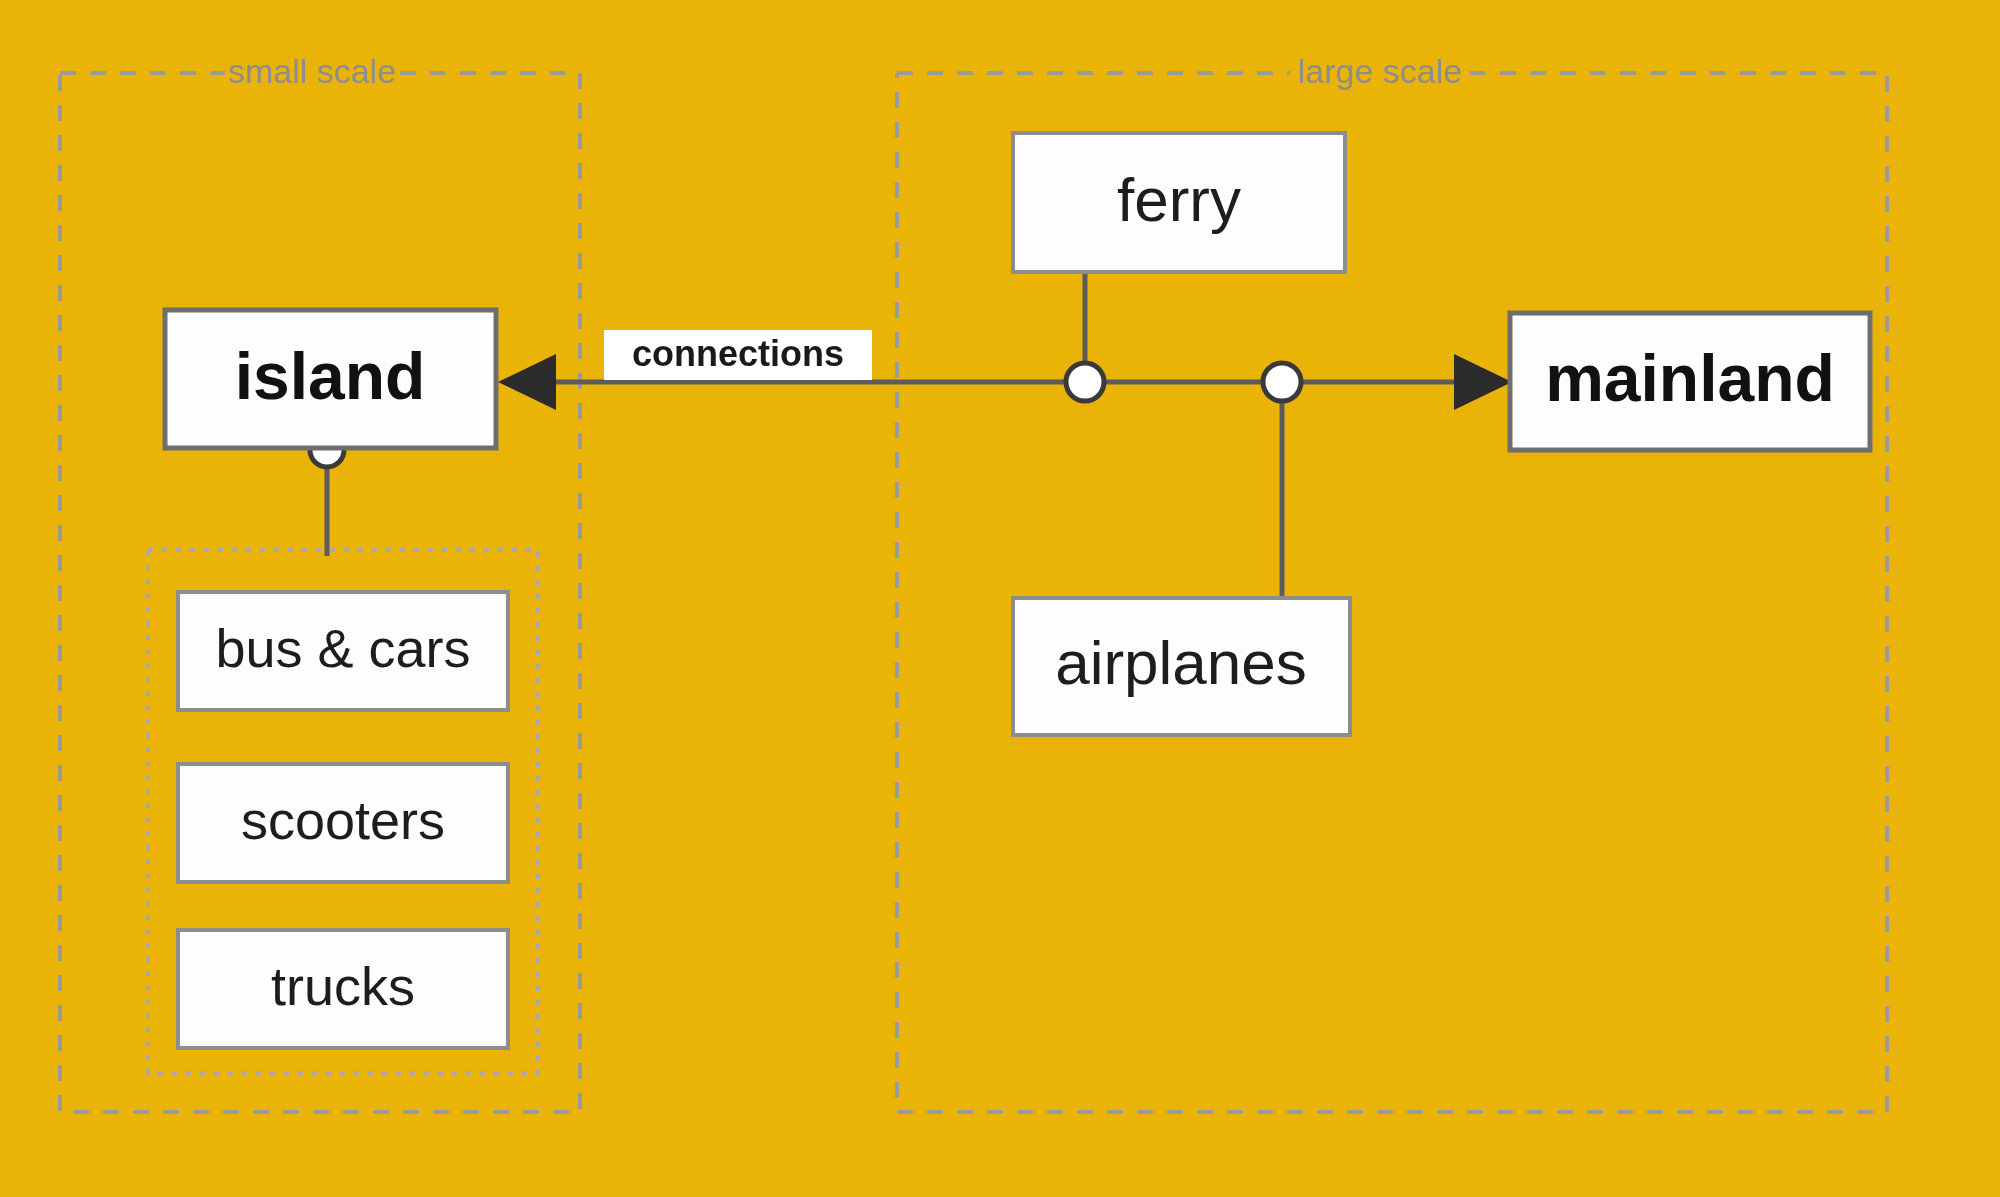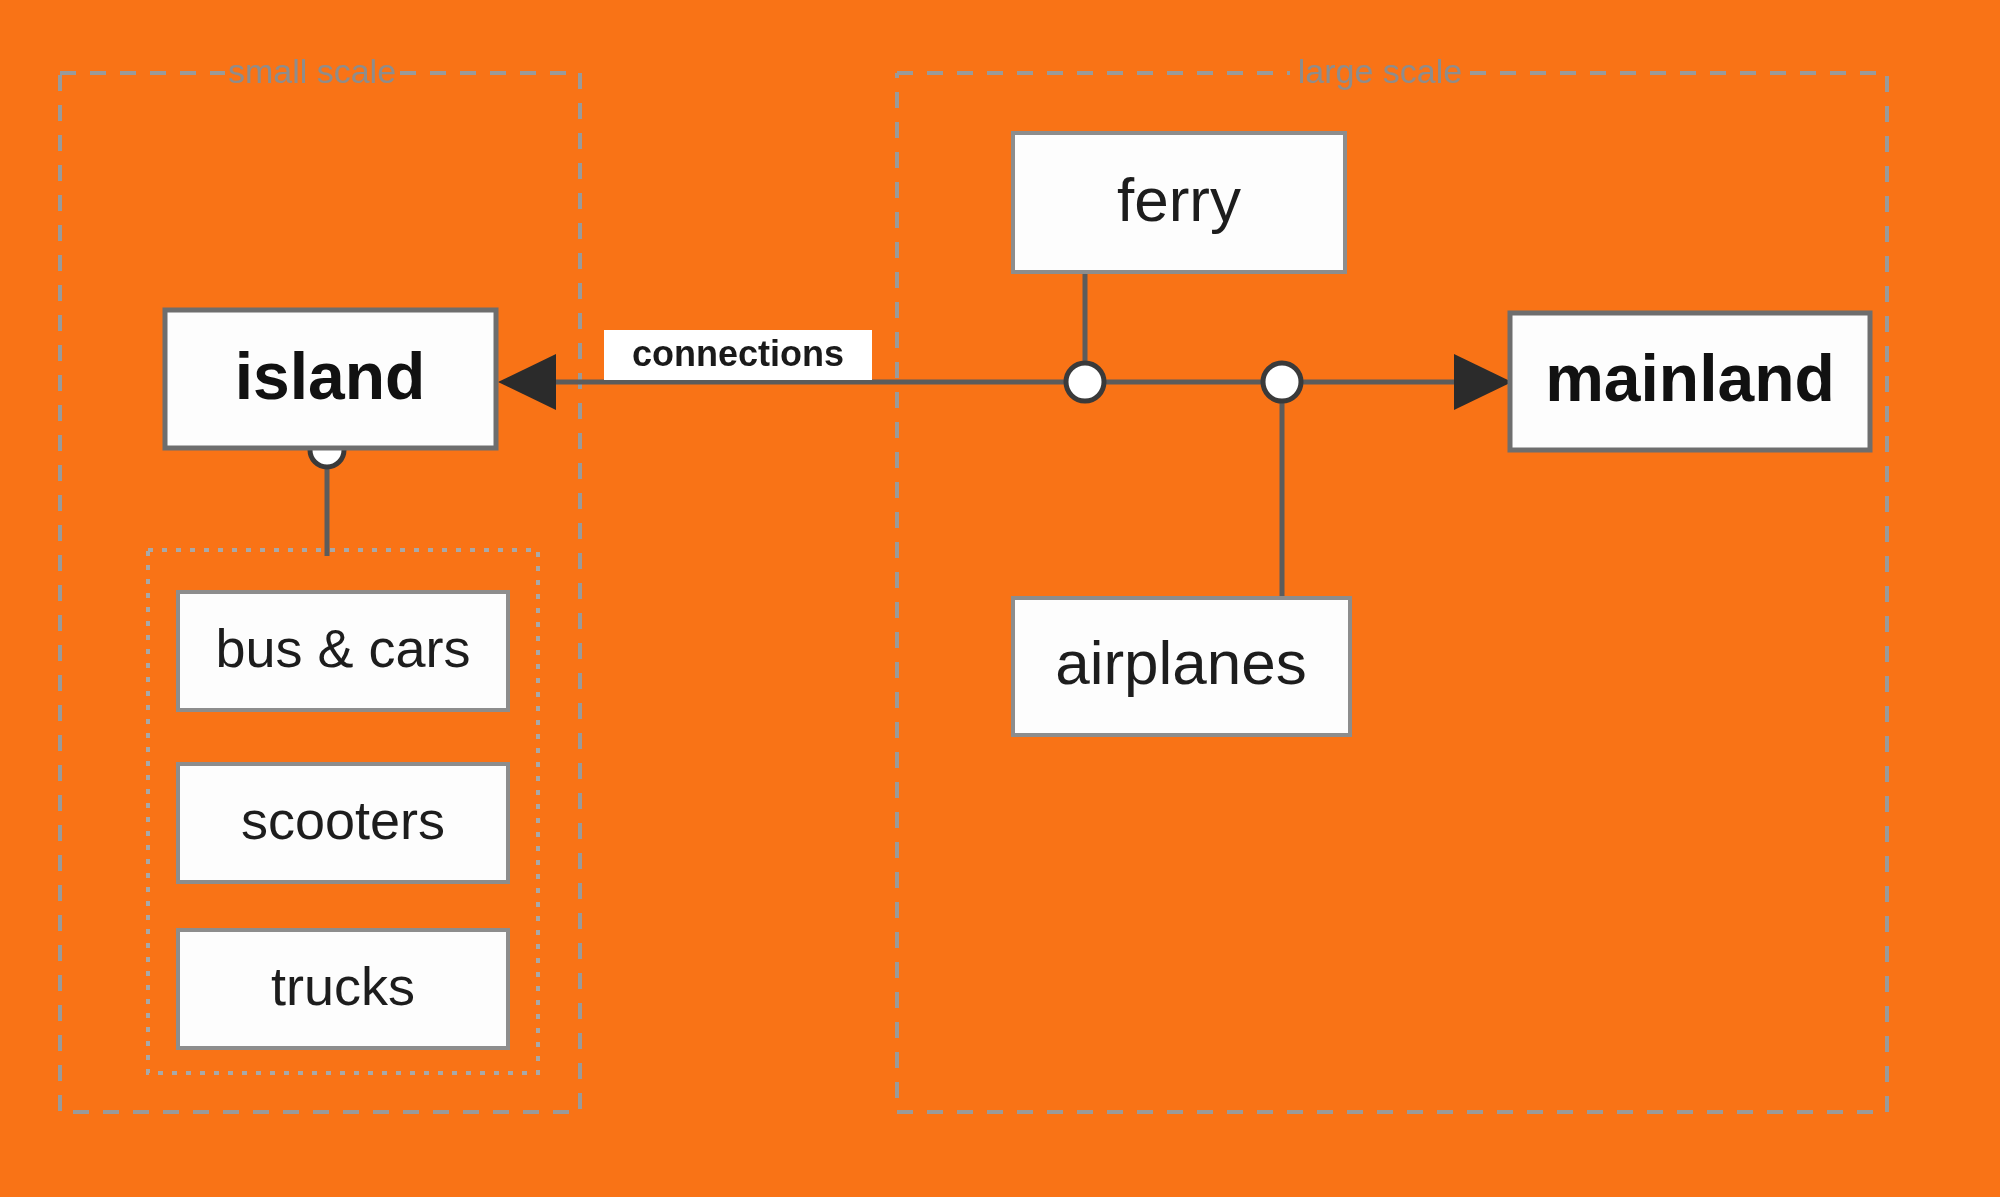--- a/index.html
+++ b/index.html
@@ -10,21 +10,21 @@
   body {
     width: 2000px;
     height: 1197px;
     font-family: "Liberation Sans", sans-serif;
     overflow: hidden;
   }
   #diagram-root {
     position: relative;
     width: 2000px;
     height: 1197px;
-    background: #f97316;
+    background: #eab308;
   }
   svg.diagram-canvas {
     position: absolute;
     left: 0;
     top: 0;
     width: 2000px;
     height: 1197px;
     display: block;
   }
   

